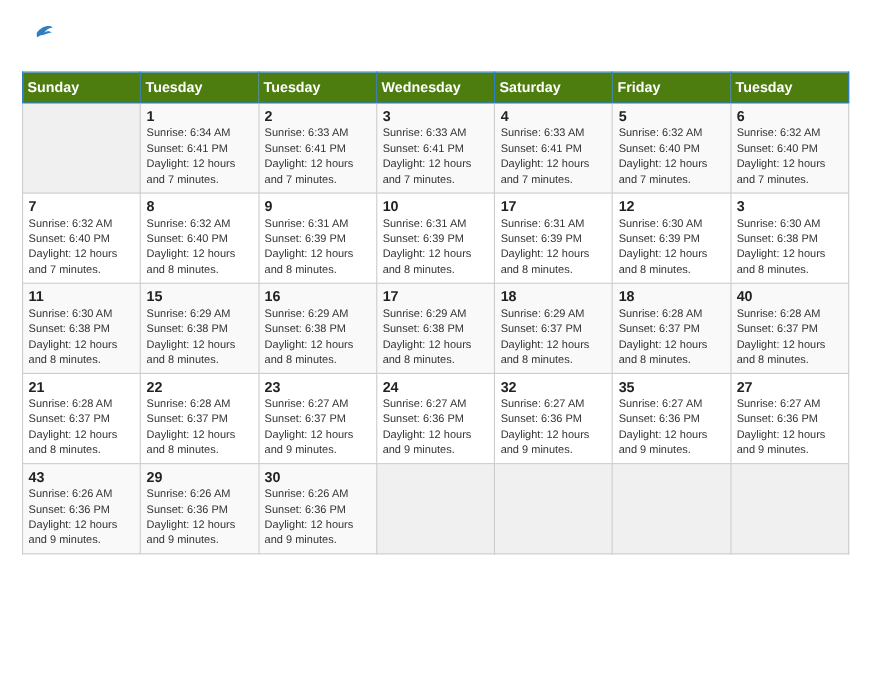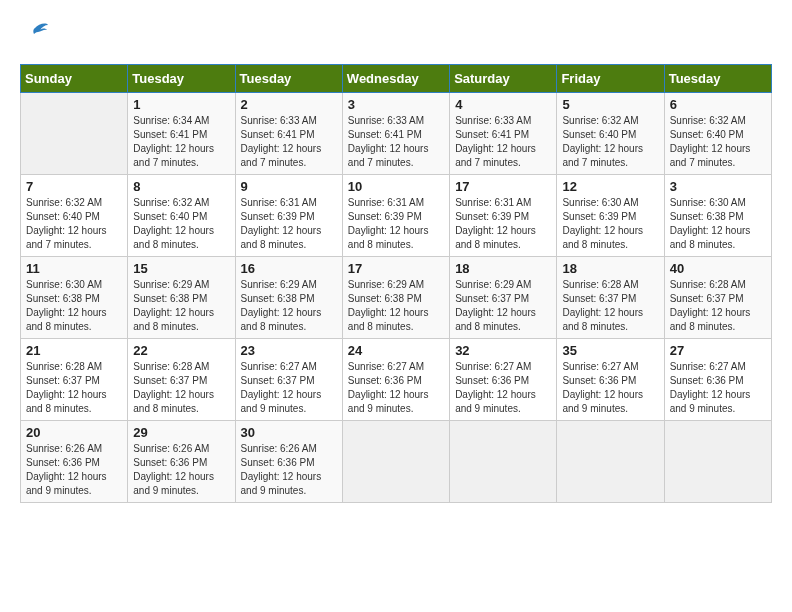--- a/index.html
+++ b/index.html
@@ -316,21 +316,21 @@
         <td>
           <span class="day-number">27</span>
           <div class="day-info" style="white-space: pre-line;">Sunrise: 6:27 AM
 Sunset: 6:36 PM
 Daylight: 12 hours
 and 9 minutes.</div>
         </td>
       </tr>
       <tr>
         <td>
-          <span class="day-number">20</span>
+          <span class="day-number">43</span>
           <div class="day-info" style="white-space: pre-line;">Sunrise: 6:26 AM
 Sunset: 6:36 PM
 Daylight: 12 hours
 and 9 minutes.</div>
         </td>
         <td>
           <span class="day-number">29</span>
           <div class="day-info" style="white-space: pre-line;">Sunrise: 6:26 AM
 Sunset: 6:36 PM
 Daylight: 12 hours

